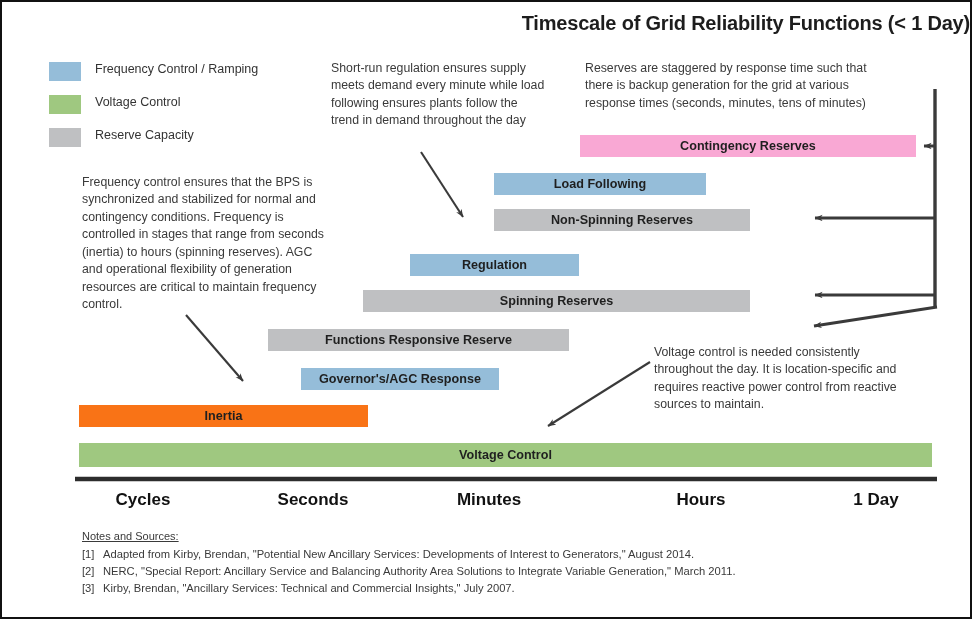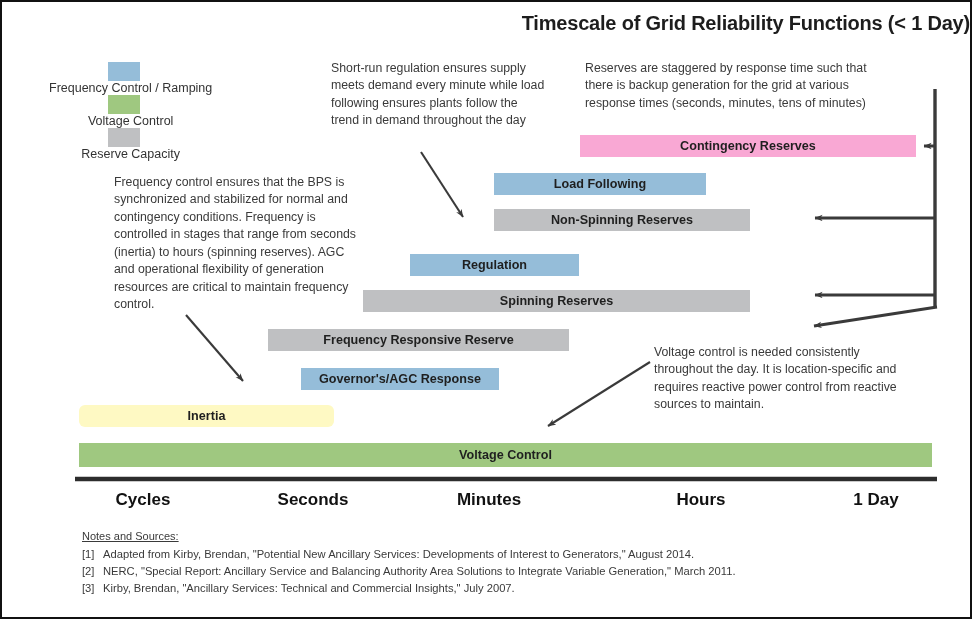--- a/index.html
+++ b/index.html
@@ -5,28 +5,28 @@
   html,body{margin:0;padding:0;background:#ffffff;}
   body{width:972px;height:619px;font-family:"Liberation Sans",sans-serif;color:#2b2b2b;}
   #stage{position:relative;width:972px;height:619px;overflow:hidden;background:#fff;
          border:2px solid #111;box-sizing:border-box;}
   #canvas{position:absolute;inset:0;}
 
   .title{position:absolute;left:0;right:0;top:10px;text-align:right;
          font-size:20px;font-weight:bold;color:#1d1d1d;letter-spacing:-0.2px;}
 
   .legend{position:absolute;left:47px;top:60px;}
-  .legend-row{display:flex;align-items:center;height:26px;margin-bottom:7px;flex-direction:column;}
+  .legend-row{display:flex;align-items:flex-start;height:26px;margin-bottom:7px;}
   .swatch{width:32px;height:19px;margin-right:14px;flex:none;}
   .legend-label{font-size:12.5px;color:#333;white-space:nowrap;}
 
   .note{position:absolute;font-size:12.3px;line-height:1.42;color:#3a3a3a;}
   .note-mid{left:329px;top:58px;width:215px;}
   .note-right{left:583px;top:58px;width:312px;}
-  .note-left{left:80px;top:172px;width:252px;margin-left:32px;}
+  .note-left{left:80px;top:172px;width:252px;}
   .note-volt{left:652px;top:342px;width:262px;}
 
   .bar{position:absolute;display:flex;align-items:center;justify-content:center;
        font-size:12.6px;font-weight:bold;color:#1f1f1f;white-space:nowrap;}
 
   .axis-label{position:absolute;font-size:17px;font-weight:bold;color:#111;
               text-align:center;transform:translateX(-50%);}
 
   .notes-title{position:absolute;left:80px;top:528px;font-size:11px;
                color:#3a3a3a;text-decoration:underline;}
@@ -92,26 +92,26 @@
       <div class="bar" style="left: 492px; top: 207px; width: 256px; height: 22px; background: rgb(191, 192, 194);">
         <span>Non-Spinning Reserves</span>
       </div>
       <div class="bar" style="left: 408px; top: 252px; width: 169px; height: 22px; background: rgb(149, 189, 217);">
         <span>Regulation</span>
       </div>
       <div class="bar" style="left: 361px; top: 288px; width: 387px; height: 22px; background: rgb(191, 192, 194);">
         <span>Spinning  Reserves</span>
       </div>
       <div class="bar" style="left: 266px; top: 327px; width: 301px; height: 22px; background: rgb(191, 192, 194);">
-        <span>Frequency Responsive Reserve</span>
+        <span>Functions Responsive Reserve</span>
       </div>
       <div class="bar" style="left: 299px; top: 366px; width: 198px; height: 22px; background: rgb(149, 189, 217);">
         <span>Governor's/AGC Response</span>
       </div>
-      <div class="bar" style="left: 77px; top: 403px; width: 255px; height: 22px; background: #fef9c3; border-radius: 6px;">
+      <div class="bar" style="left: 77px; top: 403px; width: 289px; height: 22px; background: #f97316;">
         <span>Inertia</span>
       </div>
       <div class="bar" style="left: 77px; top: 441px; width: 853px; height: 24px; background: rgb(159, 200, 128);">
         <span>Voltage Control</span>
       </div>
     </div>
   <div id="axis-labels">
       <div class="axis-label" style="left: 141px; top: 488px;">Cycles</div>
       <div class="axis-label" style="left: 311px; top: 488px;">Seconds</div>
       <div class="axis-label" style="left: 487px; top: 488px;">Minutes</div>

